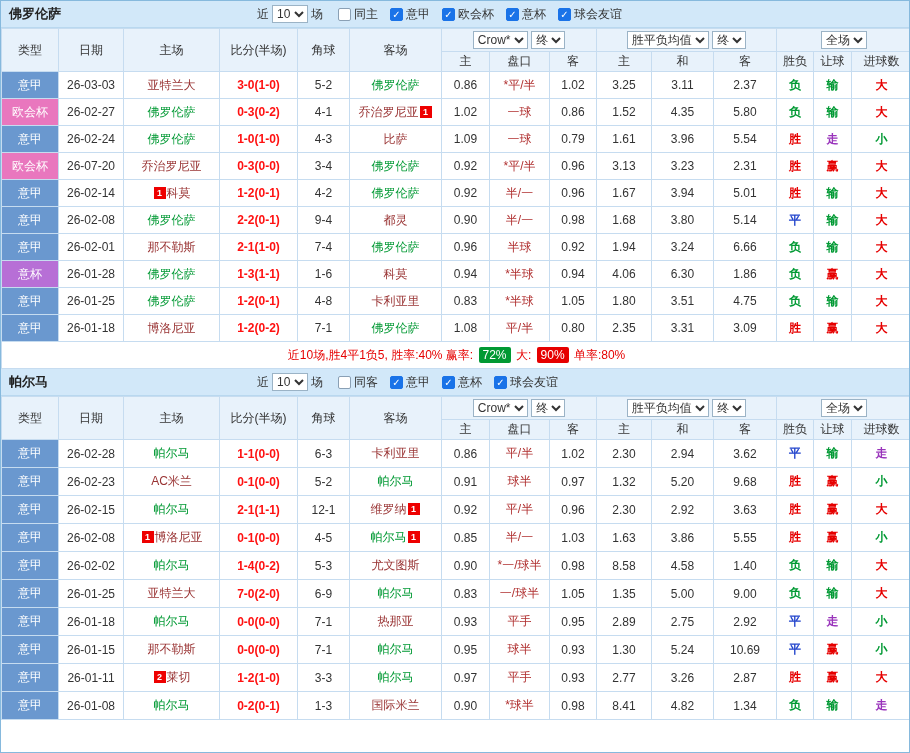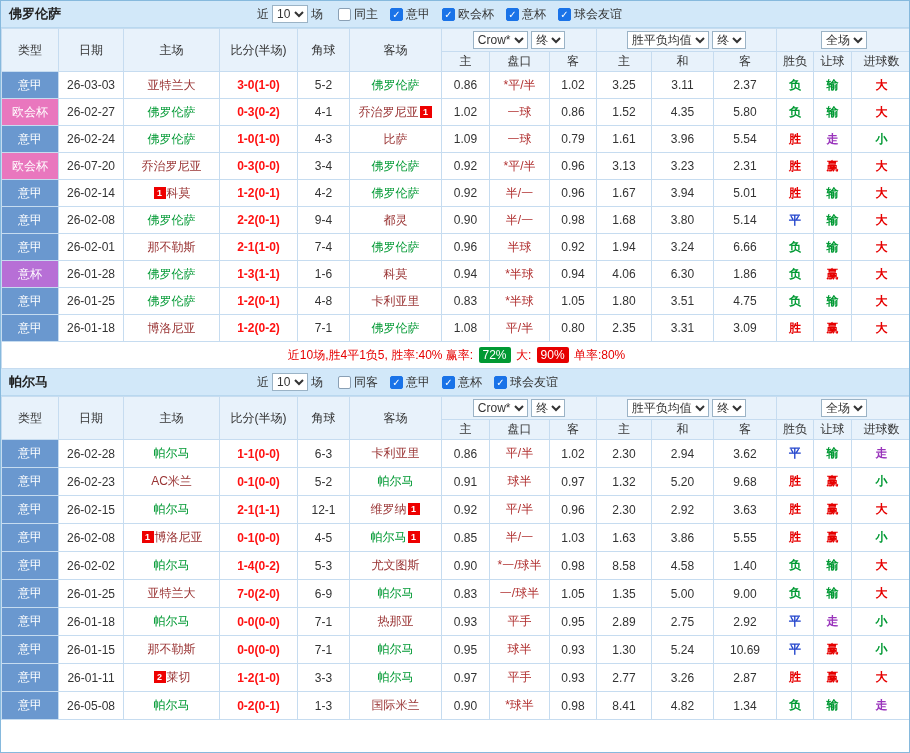--- a/index.html
+++ b/index.html
@@ -534,21 +534,21 @@
             <td class="odd">0.93</td>
             <td class="avg">2.77</td>
             <td class="avg">3.26</td>
             <td class="avg">2.87</td>
             <td class="res" style="color: rgb(230, 0, 0);">胜</td>
             <td class="res" style="color: rgb(230, 0, 0);">赢</td>
             <td class="res" style="color: rgb(230, 0, 0);">大</td>
           </tr>
           <tr class="row">
             <td class="league" style="background: rgb(106, 152, 207);">意甲</td>
-            <td class="date">26-05-08</td>
+            <td class="date">26-01-08</td>
             <td class="teamcell"><span class="team featured">帕尔马</span></td>
             <td class="score">0-2(0-1)</td>
             <td class="corner">1-3</td>
             <td class="teamcell"><span class="team opp">国际米兰</span></td>
             <td class="odd">0.90</td>
             <td class="pk">*球半</td>
             <td class="odd">0.98</td>
             <td class="avg">8.41</td>
             <td class="avg">4.82</td>
             <td class="avg">1.34</td>

